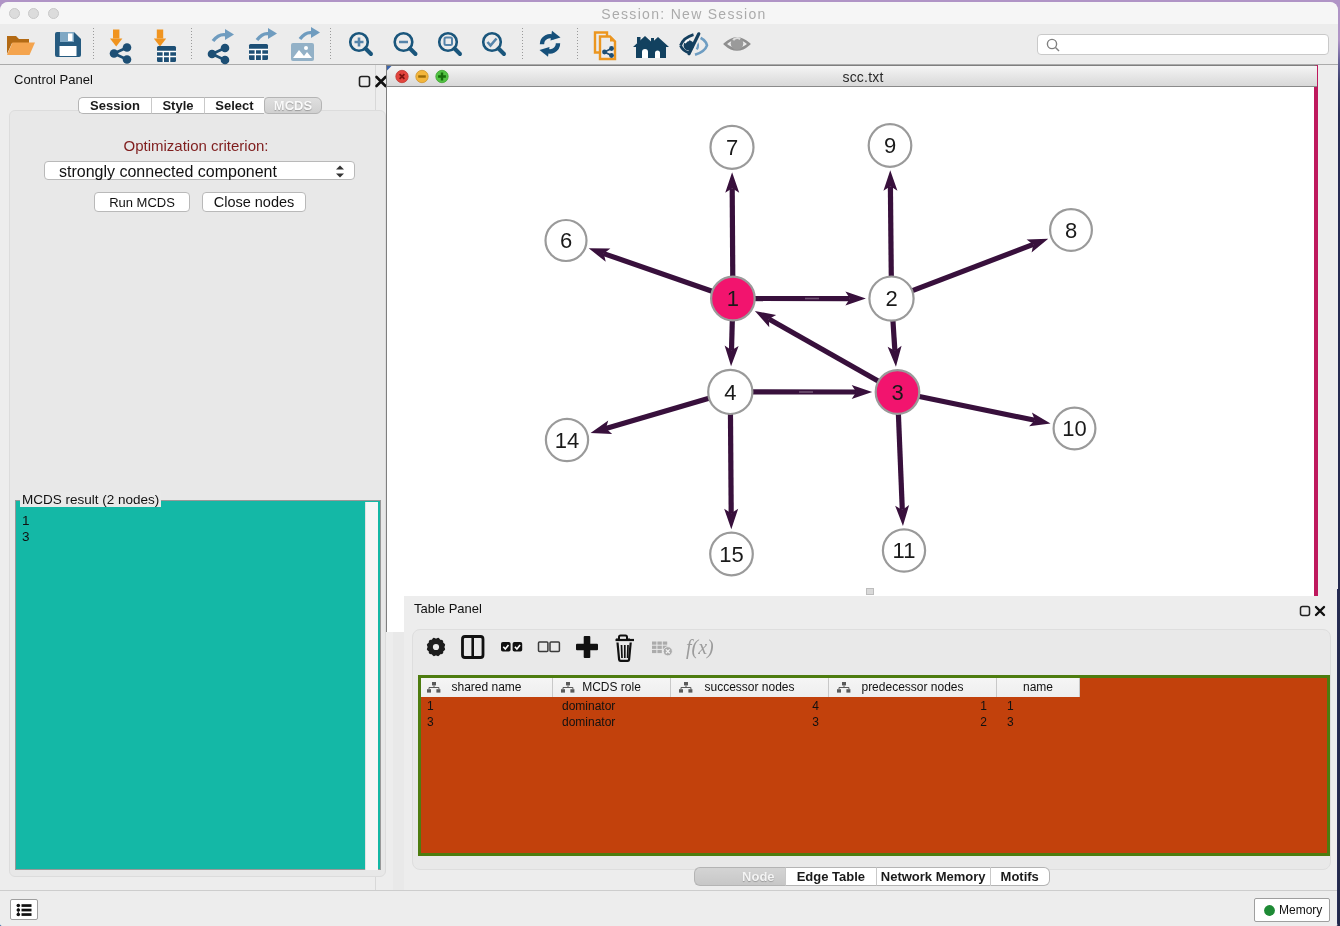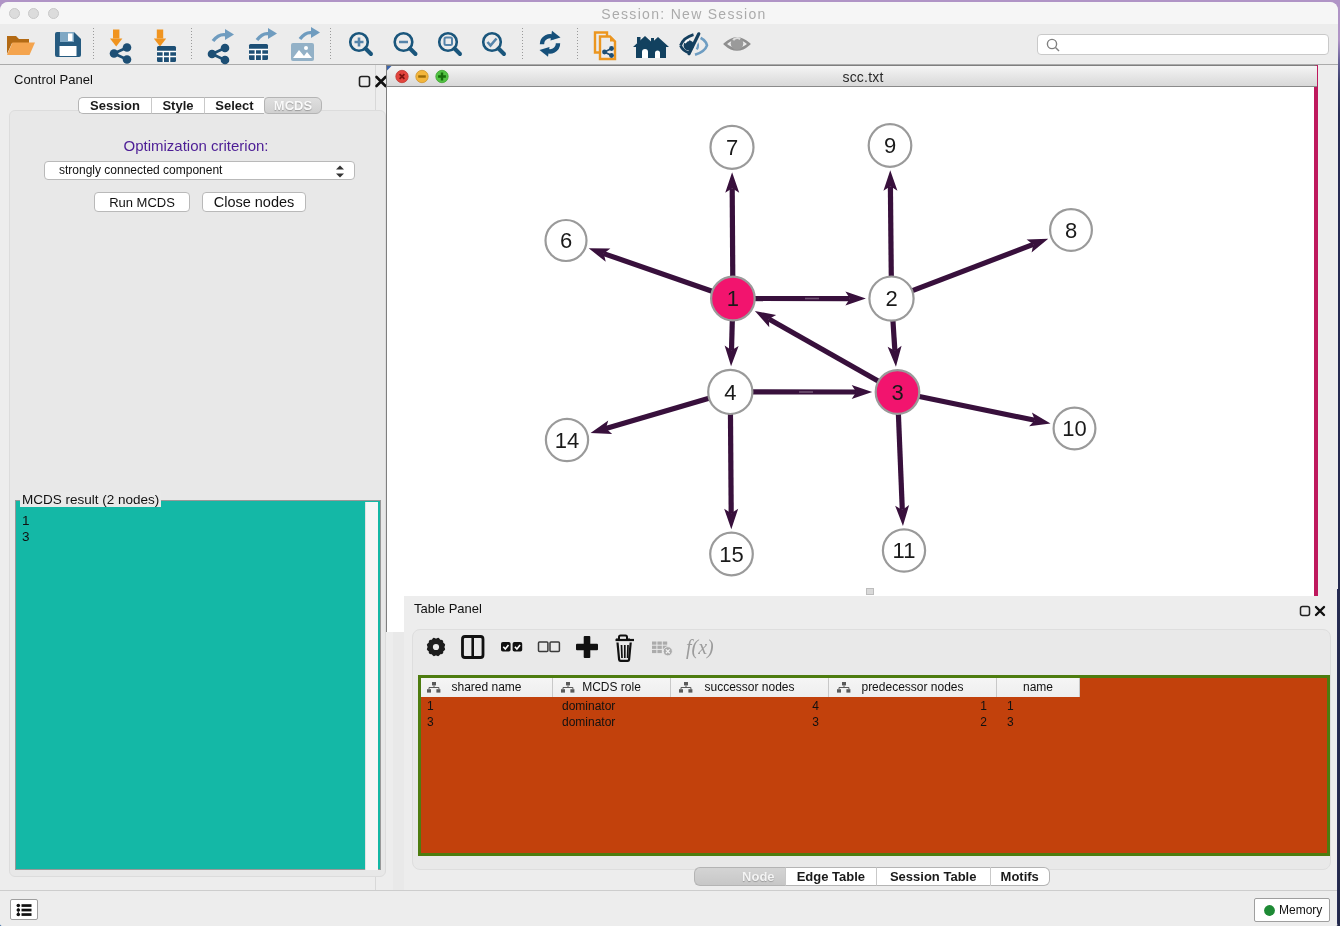--- a/index.html
+++ b/index.html
@@ -196,23 +196,23 @@
       <div style="position:absolute;left:14px;top:7px;font-size:13px;color:#111;">Control Panel</div>
       <svg width="30" height="14" style="position:absolute;left:358px;top:10px;">
         <rect x="1.5" y="1.5" width="10" height="10" rx="2" fill="none" stroke="#222" stroke-width="1.6"></rect>
         <path d="M18.5,2 L27.5,11 M27.5,2 L18.5,11" stroke="#111" stroke-width="2.6" stroke-linecap="round"></path>
       </svg>
       <div id="cpbox"></div>
       <div class="seg" style="left:78px;top:32px;width:73px;border-left:1px solid #b4b4b4;border-radius:5px 0 0 5px;">Session</div>
       <div class="seg" style="left:151px;top:32px;width:53px;border-left:1px solid #c9c9c9;">Style</div>
       <div class="seg" style="left:204px;top:32px;width:60px;border-left:1px solid #c9c9c9;">Select</div>
       <div class="seg" style="left:264px;top:32px;width:58px;border-left:1px solid #b4b4b4;border-right:1px solid #b4b4b4;border-radius:4px 6px 6px 4px;background:linear-gradient(#dfdfdf,#d0d0d0);color:#fafafa;text-shadow:0 1px 1px #9a9a9a;">MCDS</div>
-      <div style="position:absolute;left:0;top:71.5px;width:392px;text-align:center;font-size:15px;color:#4c1d95;">Optimization criterion:</div>
+      <div style="position:absolute;left:0;top:71.5px;width:392px;text-align:center;font-size:15px;color:#7f1d1d;">Optimization criterion:</div>
       <div class="pushbtn" style="left:44px;top:95.5px;width:311px;height:19px;text-align:left;">
-        <span style="position:absolute;left:14px;top:1px;font-size:12px;">strongly connected component</span>
+        <span style="position:absolute;left:14px;top:1px;font-size:16px;">strongly connected component</span>
         <svg width="12" height="15" style="position:absolute;right:8px;top:2px;">
           <path d="M2,5.5 L6,1.5 L10,5.5 Z" fill="#333"></path>
           <path d="M2,9.5 L6,13.5 L10,9.5 Z" fill="#333"></path>
         </svg>
       </div>
       <div class="pushbtn" style="left:94px;top:127px;width:96px;height:20px;line-height:19px;font-size:13px;">Run MCDS</div>
       <div class="pushbtn" style="left:202px;top:127px;width:104px;height:20px;line-height:19px;font-size:14.5px;">Close nodes</div>
       <div style="position:absolute;left:15px;top:435px;width:366px;height:370px;background:#14b8a6;border:1px solid #989898;">
         <div style="position:absolute;left:4px;top:-9px;background:#e9e9e9;padding:0 2px;font-size:13.5px;color:#111;">MCDS result (2 nodes)</div>
         <div style="position:absolute;left:6px;top:11.5px;font-size:13.5px;color:#111;line-height:16px;">1<br>3</div>
@@ -393,21 +393,21 @@
         <div class="td" style="left:586px;top:20px;">1</div>
         <div class="td" style="left:6px;top:36px;">3</div>
         <div class="td" style="left:141px;top:36px;">dominator</div>
         <div class="td" style="left:250px;top:36px;width:148px;text-align:right;">3</div>
         <div class="td" style="left:408px;top:36px;width:158px;text-align:right;">2</div>
         <div class="td" style="left:586px;top:36px;">3</div>
       </div>
       <div id="btabs" style="position:absolute;left:289.7px;top:270.5px;height:20px;">
         <div class="seg" style="left:0;top:0;width:91.3px;height:19px;line-height:18px;border-left:1px solid #b4b4b4;border-radius:6px 0 0 6px;background:linear-gradient(#d4d4d4,#c7c7c7);color:#f4f4f4;text-shadow:0 1px 1px #9a9a9a;padding-left:37px;">Node Table</div>
         <div class="seg" style="left:91.3px;top:0;width:90.7px;height:19px;line-height:18px;border-left:1px solid #c9c9c9;">Edge Table</div>
-        <div class="seg" style="left:182px;top:0;width:114px;height:19px;line-height:18px;border-left:1px solid #c9c9c9;">Session Table</div>
+        <div class="seg" style="left:182px;top:0;width:114px;height:19px;line-height:18px;border-left:1px solid #c9c9c9;">Network Memory</div>
         <div class="seg" style="left:296px;top:0;width:60px;height:19px;line-height:18px;border-left:1px solid #c9c9c9;border-right:1px solid #b4b4b4;border-radius:0 6px 6px 0;">Motifs</div>
       </div>
     </div>
   </div>
   <div id="statusbar">
     <div class="pushbtn" style="left:10px;top:8px;width:28px;height:21px;border-radius:2px;border-color:#9f9f9f;">
         <svg width="16" height="14" style="position:absolute;left:5px;top:3px;">
           <g fill="#111">
             <circle cx="2.3" cy="2.5" r="1.8"></circle>
             <circle cx="2.3" cy="7" r="1.8"></circle>

